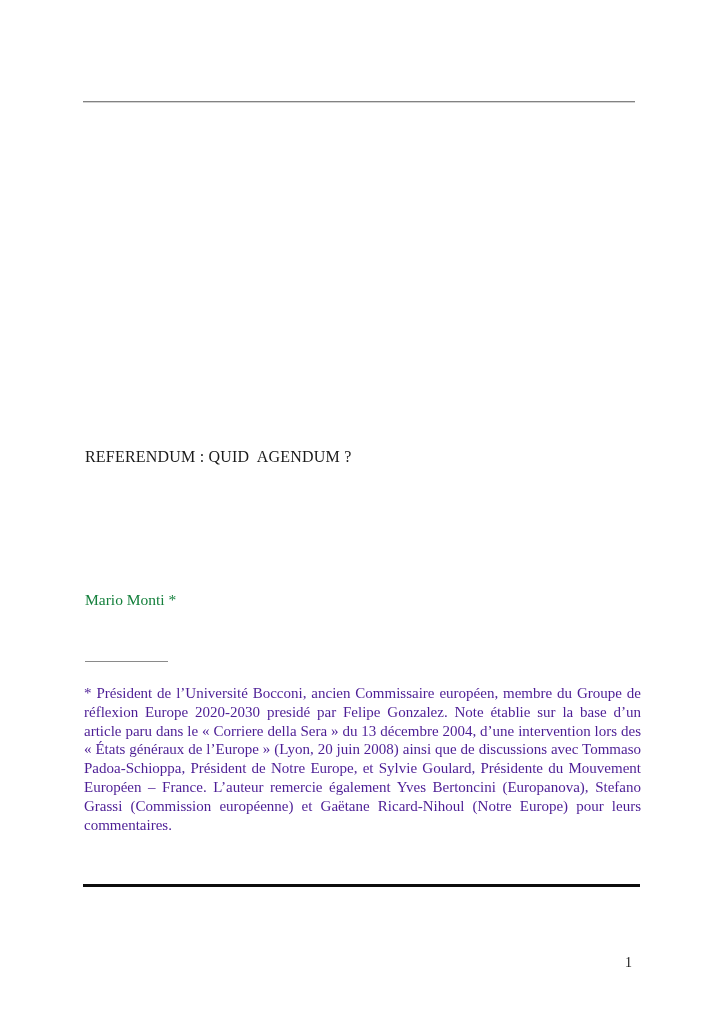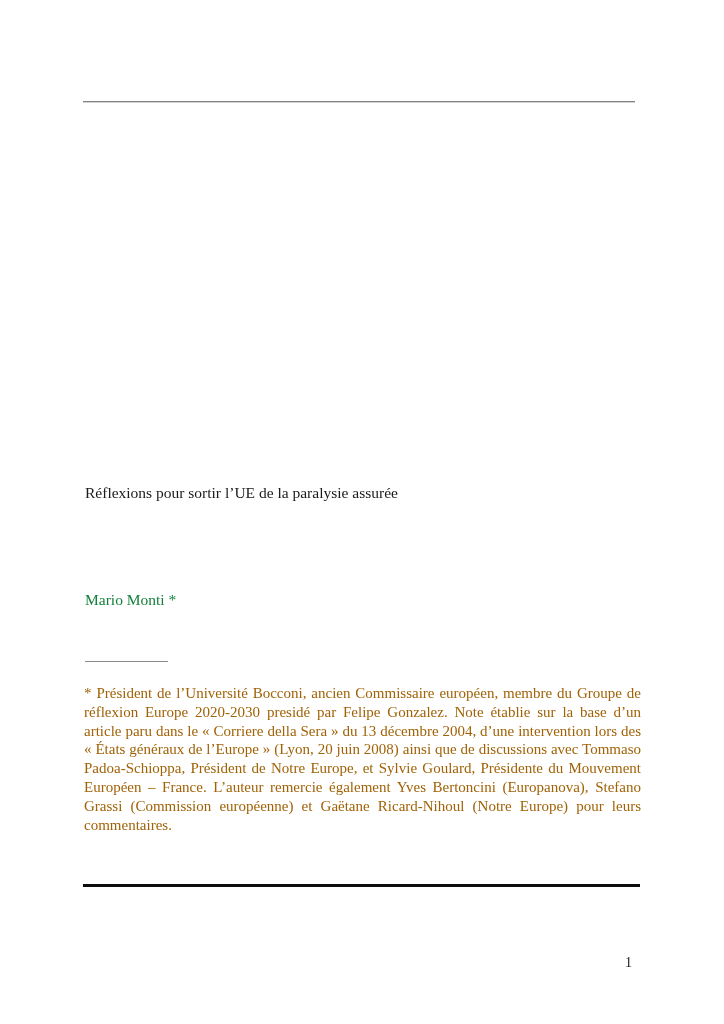--- a/index.html
+++ b/index.html
@@ -63,21 +63,21 @@
     background: #8a8a8a;
   }
   .doc-footnote {
     position: absolute;
     left: 84px;
     top: 684px;
     width: 557px;
     font-size: 15px;
     line-height: 18.8px;
     text-align: justify;
-    color: #a16207;
+    color: #4c1d95;
   }
   .footer-rule {
     left: 83px;
     top: 884px;
     width: 557px;
     height: 3px;
     background: #0d0d0d;
   }
   .page-number {
     position: absolute;
@@ -89,22 +89,22 @@
     color: #1a1a1a;
   }
 </style>
 </head>
 <body>
 
 <div class="page">
 
   <div class="rule header-rule"></div>
 
+  <div class="doc-title">REFERENDUM : QUID  AGENDUM ?</div>
 
-  <div class="doc-subtitle">Réflexions pour sortir l’UE de la paralysie assurée</div>
 
   <div class="doc-author">Mario Monti *</div>
 
   <div class="rule footnote-rule"></div>
 
   <div class="doc-footnote">* Président de l’Université Bocconi, ancien Commissaire européen, membre du Groupe de réflexion Europe 2020-2030 presidé par Felipe Gonzalez.  Note établie sur la base d’un article paru dans le « Corriere della Sera » du 13 décembre 2004, d’une intervention lors des « États généraux de l’Europe » (Lyon, 20 juin 2008) ainsi que de discussions avec Tommaso Padoa-Schioppa, Président de Notre Europe, et Sylvie Goulard, Présidente du Mouvement Européen – France. L’auteur remercie également Yves Bertoncini (Europanova), Stefano Grassi (Commission européenne) et Gaëtane Ricard-Nihoul (Notre Europe) pour leurs commentaires.</div>
 
   <div class="rule footer-rule"></div>
 
   <div class="page-number">1</div>

